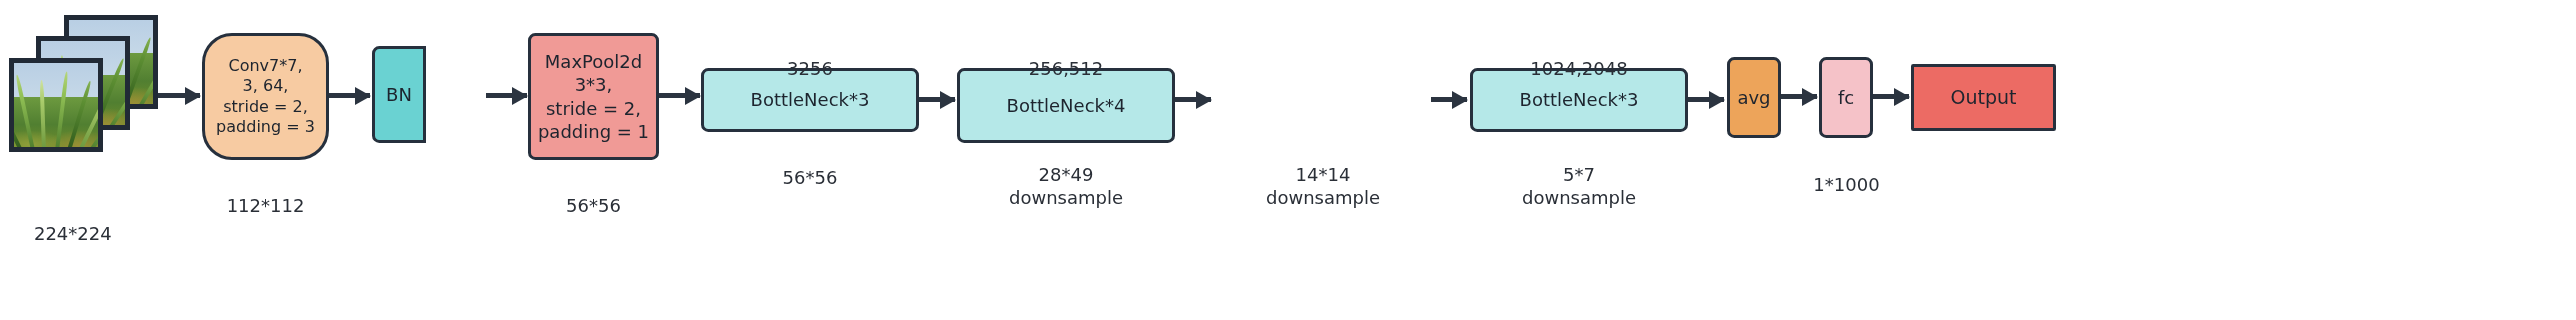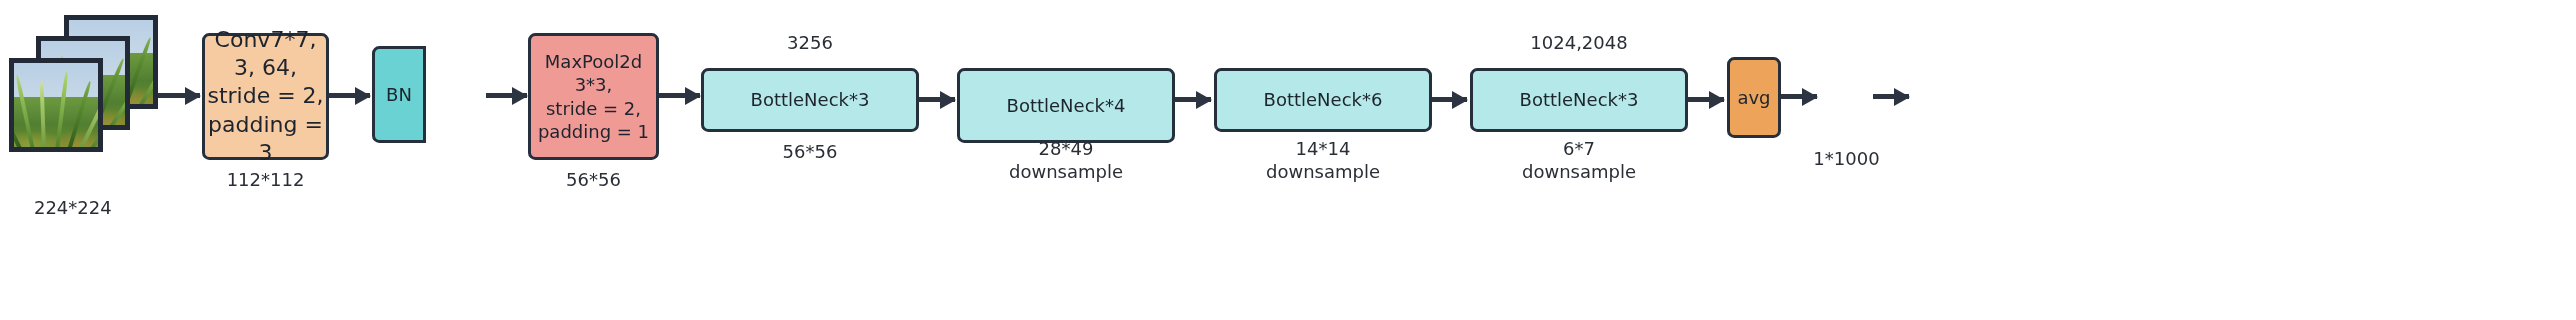--- a/index.html
+++ b/index.html
@@ -39,20 +39,21 @@
 
   
   .caption {
     position: absolute;
     text-align: center;
     color: #2a2f37;
     font-family: "DejaVu Sans", sans-serif;
     line-height: 1.3;
     white-space: pre-line;
     z-index: 4;
+    margin-top: 26px;
   }
 
   
   .arrow {
     position: absolute;
     height: 5.1px;
     background: #2b3440;
     z-index: 1;
   }
   .arrow::after {
@@ -140,21 +141,21 @@
       <div class="blade" style="left:49%; height:95%; transform:rotate(7deg);"></div>
       <div class="blade dark" style="left:63%; height:86%; transform:rotate(17deg);"></div>
       <div class="blade pale" style="left:77%; height:90%; transform:rotate(26deg);"></div>
       <div class="blade" style="left:90%; height:74%; transform:rotate(35deg);"></div>
     </div>
   </div>
   <div class="caption capt-224" style="left:7.3px; top:196px; width:131px;">224*224</div>
 
   <div class="arrow" style="left:156px; top:93px; width:44px;"></div>
 
-  <div class="node" style="left:202px; top:33px; width:127px; height:127px; background:#f7cba2; font-size:22px;">Conv7*7,
+  <div class="node" style="left:202px; top:33px; width:127px; height:127px; background:#f7cba2; font-size:16px;border-radius:30px;">Conv7*7,
 3, 64,
 stride = 2,
 padding = 3</div>
   <div class="caption capt-std" style="left:202px; top:168px; width:127px;">112*112</div>
 
   <div class="arrow" style="left:329px; top:93px; width:41px;"></div>
 
   <div class="node" style="left:372px; top:46px; width:54px; height:97px; background:#6ad2d2; font-size:18px;
               border-top-right-radius:0; border-bottom-right-radius:0;">BN</div>
 
@@ -167,42 +168,44 @@
   <div class="caption capt-std" style="left:528px; top:168px; width:131px;">56*56</div>
 
   <div class="arrow" style="left:659px; top:93px; width:41px;"></div>
 
   <div class="caption capt-std" style="left:701px; top:30.5px; width:218px;">3256</div>
   <div class="node" style="left:701px; top:68px; width:218px; height:64px; background:#b5e8e8; font-size:18px;">BottleNeck*3</div>
   <div class="caption capt-std" style="left:701px; top:140px; width:218px;">56*56</div>
 
   <div class="arrow" style="left:919px; top:97px; width:36px;"></div>
 
+  <div class="caption capt-std" style="left:957px; top:30.5px; width:218px;">256,512</div>
   <div class="node" style="left:957px; top:68px; width:218px; height:75px; background:#b5e8e8; font-size:18px;">BottleNeck*4</div>
   <div class="caption capt-std" style="left:957px; top:137px; width:218px;">28*49
 downsample</div>
 
   <div class="arrow" style="left:1175px; top:97px; width:36px;"></div>
 
-  <div class="node" style="left:1214px; top:68px; width:218px; height:64px; background:#b5e8e8; font-size:18px;">BottleNeck*6</div>
   <div class="caption capt-std" style="left:1214px; top:137px; width:218px;">14*14
 downsample</div>
 
   <div class="arrow" style="left:1431px; top:97px; width:36px;"></div>
 
   <div class="caption capt-std" style="left:1470px; top:30.5px; width:218px;">1024,2048</div>
   <div class="node" style="left:1470px; top:68px; width:218px; height:64px; background:#b5e8e8; font-size:18px;">BottleNeck*3</div>
-  <div class="caption capt-std" style="left:1470px; top:137px; width:218px;">6*7
+  <div class="caption capt-std" style="left:1470px; top:137px; width:218px;">5*7
 downsample</div>
 
   <div class="arrow" style="left:1688px; top:97px; width:36px;"></div>
 
   <div class="node" style="left:1727px; top:57px; width:54px; height:81px; background:#eda45a; font-size:18px;">avg</div>
 
   <div class="arrow" style="left:1781px; top:94px; width:36px;"></div>
 
+  <div class="node" style="left:1819px; top:57px; width:54px; height:81px; background:#f5c2c8; font-size:18px;">fc</div>
   <div class="caption capt-std" style="left:1805px; top:147px; width:83px;">1*1000</div>
 
   <div class="arrow" style="left:1873px; top:94px; width:36px;"></div>
 
+  <div class="node square" style="left:1911px; top:64px; width:145px; height:67px; background:#ec6b64; font-size:19px;">Output</div>
 
 </div>
 
 
 </body></html>

